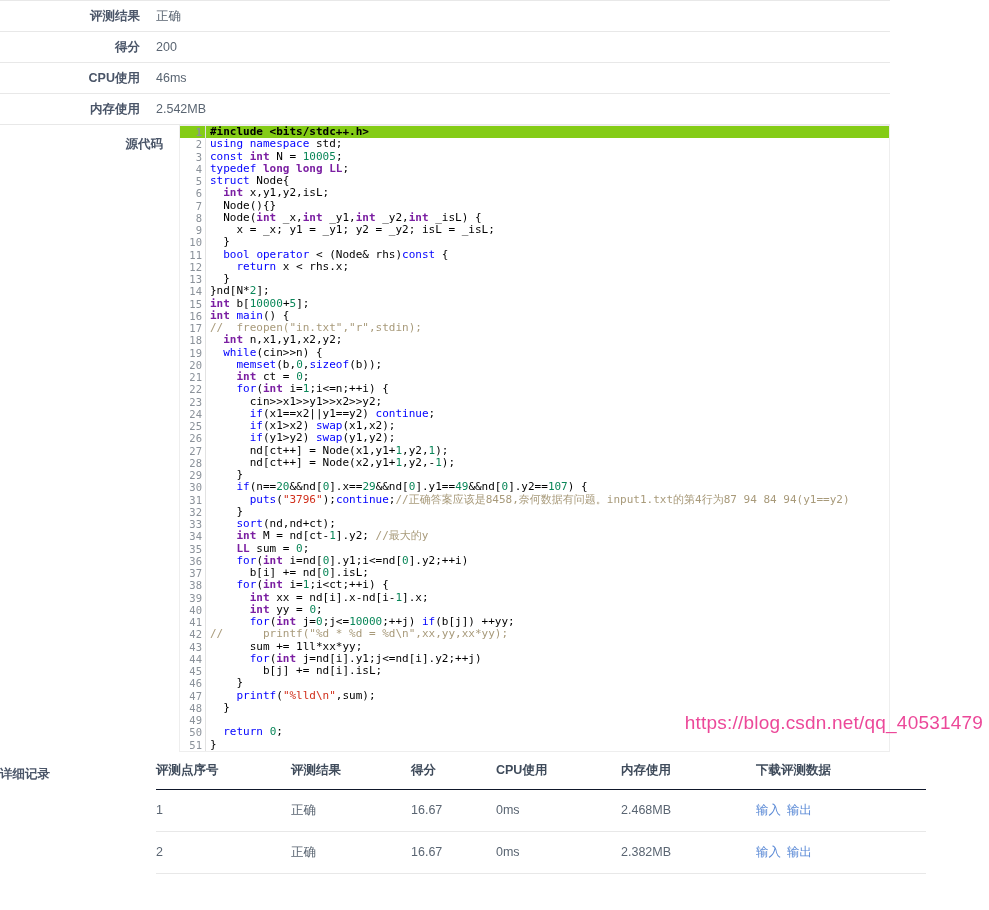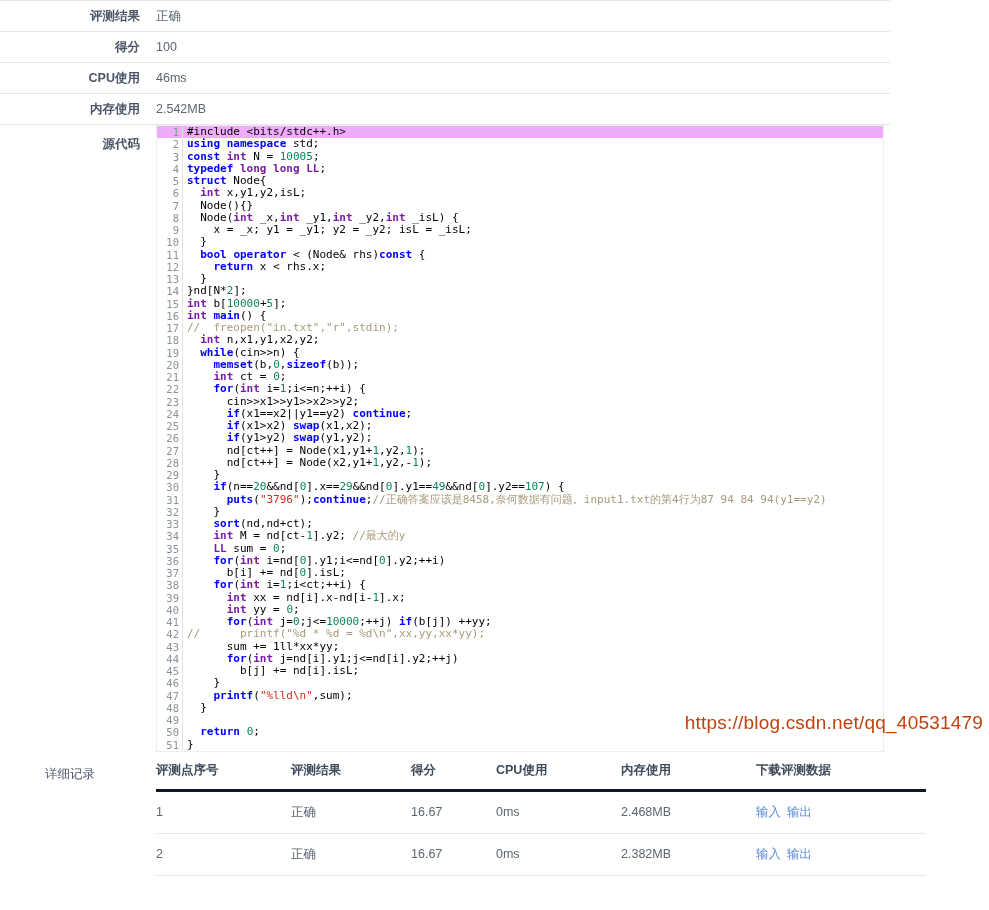--- a/index.html
+++ b/index.html
@@ -38,21 +38,21 @@
   .dd {
     padding: 8px 0 8px 16px;
     font-size: 12.5px;
     color: #5a6572;
     line-height: 14px;
   }
   .dd a { color: #7a9bd4; text-decoration: none; }
 
   
   .coderow { align-items: flex-start; }
-  .coderow .dt { padding-top: 12px; }
+  .coderow .dt { padding-top: 12px; margin-left: 23px; }
   .codewrap {
     margin-left: 16px;
     width: 728px;
     background: #ffffff;
     border: 1px solid #eeeeee;
     overflow: hidden;
   }
   pre.code {
     margin: 0;
     padding: 0;
@@ -63,72 +63,72 @@
     color: #000000;
     counter-reset: ln;
   }
   .cl {
     display: block;
     position: relative;
     padding-left: 30px;
     min-height: 12.25px;
     white-space: pre;
   }
-  .cl:first-child { background: #f0abfc; }
+  .cl:first-child { background: #84cc16; font-weight: bold; }
   .cl::before {
     counter-increment: ln;
     content: counter(ln);
     position: absolute;
     left: 0; top: 0;
     width: 22px;
     text-align: right;
     color: #8a9199;
     font-size: 10.5px;
   }
   .cl::after {
     content: "";
     position: absolute;
     left: 25px; top: 0; bottom: 0;
     width: 1px;
     background: #e2e2e2;
   }
-  .k  { color: #0000ff; font-weight: bold; }       
+  .k  { color: #0000ff; font-weight: normal; }       
   .k2 { color: #7b1fa2; font-weight: bold; }       
   .n  { color: #098658; }                          
   .s  { color: #d12f1b; }                          
   .c  { color: #a89a7a; }                          
   .p  { color: #000000; }
 
   
   .detailwrap {
     display: flex;
     align-items: flex-start;
     width: 930px;
   }
   .detail-label {
     width: 140px;
     flex: 0 0 140px;
-    text-align: center;
+    text-align: left;
     padding-top: 14px;
     font-size: 12.5px;
-    font-weight: normal;
+    font-weight: bold;
     color: #4a5568;
   }
   table.detail {
     margin-left: 16px;
     border-collapse: collapse;
     width: 770px;
     font-size: 12.5px;
   }
   table.detail th {
     text-align: left;
     font-weight: bold;
     color: #3f4b5b;
     padding: 10px 4px 10px 0;
-    border-bottom: 3px solid #0f172a;
+    border-bottom: 1px solid #0f172a;
     font-size: 12.5px;
   }
   table.detail td {
     text-align: left;
     color: #5a6572;
     padding: 12px 4px 12px 0;
     border-bottom: 1px solid #e8e8e8;
   }
   table.detail col.c0 { width: 135px; }
   table.detail col.c1 { width: 120px; }
@@ -136,21 +136,21 @@
   table.detail col.c3 { width: 125px; }
   table.detail col.c4 { width: 135px; }
   table.detail col.c5 { width: 170px; }
   table.detail td a { color: #5b8ad6; text-decoration: none; margin-right: 6px; }
 
   .watermark {
     position: absolute;
     right: 6px;
     bottom: 6px;
     font-size: 19px;
-    color: #c2410c;
+    color: #ec4899;
     font-family: "Liberation Sans", sans-serif;
     letter-spacing: 0.2px;
     pointer-events: none;
     white-space: nowrap;
     margin-left: 48px;
   }
   .content { padding-left: 0; }
 </style>
 </head>
 <body>
@@ -161,21 +161,21 @@
 
     <div class="dl">
 
       <div class="drow">
         <div class="dt">评测结果</div>
         <div class="dd">正确</div>
       </div>
 
       <div class="drow">
         <div class="dt">得分</div>
-        <div class="dd">100</div>
+        <div class="dd">200</div>
       </div>
 
       <div class="drow">
         <div class="dt">CPU使用</div>
         <div class="dd">46ms</div>
       </div>
 
       <div class="drow">
         <div class="dt">内存使用</div>
         <div class="dd">2.542MB</div>

